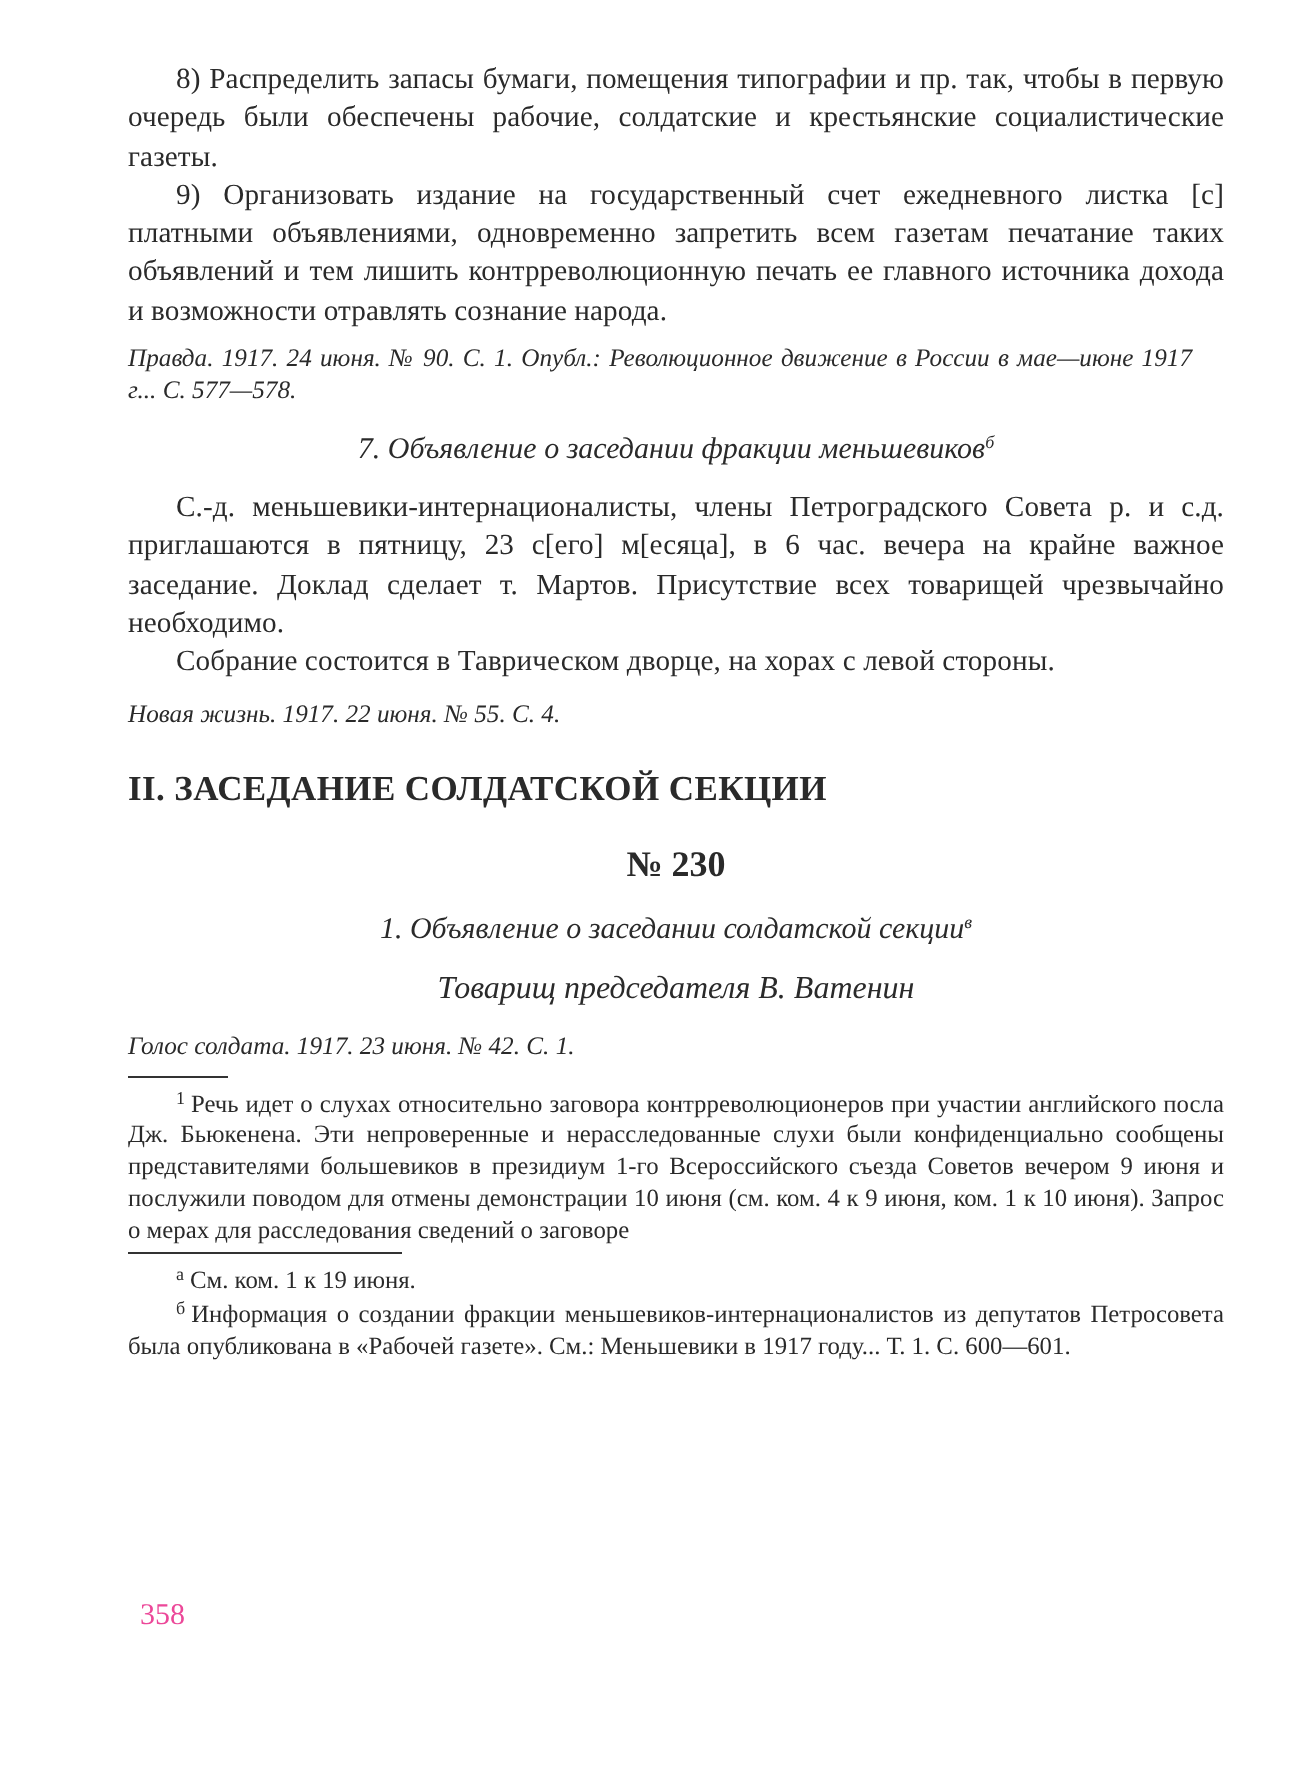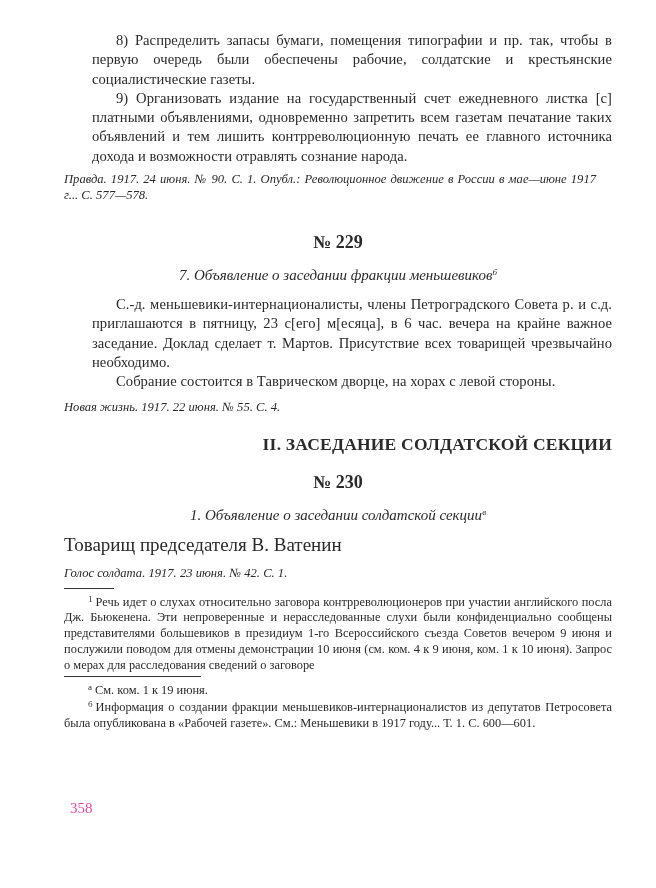--- a/index.html
+++ b/index.html
@@ -21,21 +21,21 @@
       top: 31px;
       width: 548px;
     }
     .p {
       font-size: 14.6px;
       line-height: 19.3px;
       text-align: justify;
       margin: 0;
       letter-spacing: 0.05px;
     }
-    .p.indent { text-indent: 24px; margin-left: 28px; }
+    .p.indent { text-indent: 24px; }
     .p.noindent { text-indent: 0; }
     .src {
       font-style: italic;
       font-size: 12.6px;
       line-height: 15.5px;
       margin: 6px 16px 0 0;
       text-align: justify;
       color: #2a2a2a;
     }
     .docnum {
@@ -46,35 +46,36 @@
       margin: 28px 0 0 0;
     }
     .doctitle {
       text-align: center;
       font-style: italic;
       font-size: 15px;
       line-height: 20px;
       margin: 12px 0 0 0;
     }
     .section-title {
-      text-align: right;
+      text-align: left;
       font-weight: bold;
       font-size: 17.5px;
       line-height: 22px;
       margin: 18px 0 0 0;
       letter-spacing: 0.2px;
     }
     .sup {
       font-size: 9px;
       vertical-align: 5px;
       line-height: 0;
     }
     .sig {
-      text-align: left;
-      font-size: 19px;
+      text-align: center;
+      font-style: italic;
+      font-size: 16px;
       line-height: 19px;
       margin: 4px 0 0 0;
     }
     .rule {
       border-top: 1px solid #333;
       width: 50px;
       height: 0;
       margin: 6px 0 0 0;
     }
     .rule.long {
@@ -105,21 +106,20 @@
   </style>
 </head>
 <body>
 
 <div class="page">
 
   <p class="p indent">8) Распределить запасы бумаги, помещения типографии и пр. так, чтобы в первую очередь были обеспечены рабочие, солдатские и крестьянские социалистические газеты.</p>
   <p class="p indent">9) Организовать издание на государственный счет ежедневного листка [с] платными объявлениями, одновременно запретить всем газетам печатание таких объявлений и тем лишить контрреволюционную печать ее главного источника дохода и возможности отравлять сознание народа.</p>
   <p class="src">Правда. 1917. 24 июня. № 90. С. 1. Опубл.: Революционное движение в России в мае—июне 1917 г... С. 577—578.</p>
 
-  <div class="docnum">№ 229</div>
   <div class="doctitle"><span>7. Объявление о заседании фракции меньшевиков</span><span class="sup">б</span></div>
   <div style="height:10px"></div>
   <p class="p indent">С.-д. меньшевики-интернационалисты, члены Петроградского Совета р. и с.д. приглашаются в пятницу, 23 с[его] м[есяца], в 6 час. вечера на крайне важное заседание. Доклад сделает т. Мартов. Присутствие всех товарищей чрезвычайно необходимо.</p>
   <p class="p indent">Собрание состоится в Таврическом дворце, на хорах с левой стороны.</p>
   <p class="src" style="margin-top:8px">Новая жизнь. 1917. 22 июня. № 55. С. 4.</p>
 
   <div class="section-title">II. ЗАСЕДАНИЕ СОЛДАТСКОЙ СЕКЦИИ</div>
 
   <div class="docnum" style="margin-top:16px">№ 230</div>
   <div class="doctitle"><span>1. Объявление о заседании солдатской секции</span><span class="sup">в</span></div>

